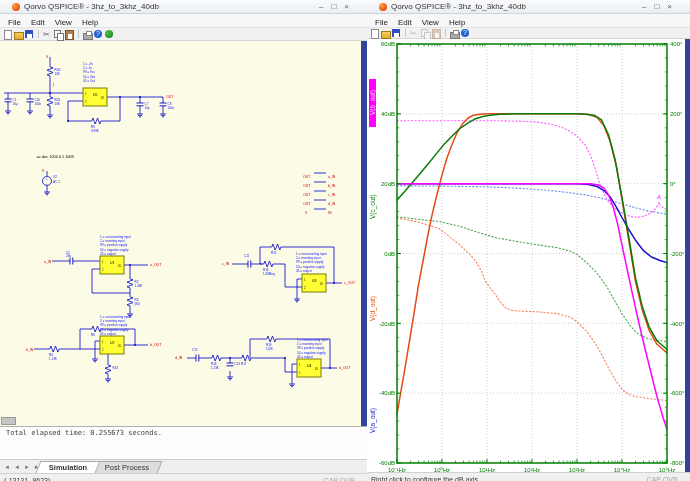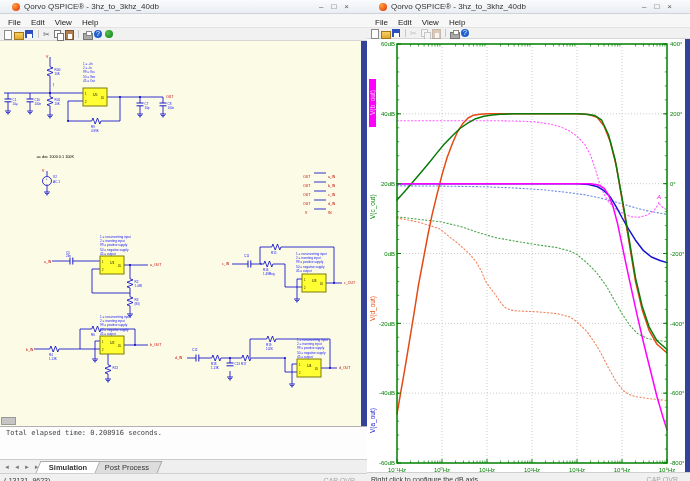--- a/index.html
+++ b/index.html
@@ -393,21 +393,21 @@
           <circle cx="230" cy="317" r="0.9" fill="#0000C8"></circle>
           <circle cx="330" cy="327" r="0.9" fill="#0000C8"></circle>
           <circle cx="334" cy="242" r="0.9" fill="#0000C8"></circle>
           <circle cx="285" cy="317" r="0.9" fill="#0000C8"></circle>
           <circle cx="68" cy="80" r="0.9" fill="#0000C8"></circle>
         </svg>
       <div id="vscroll-left"></div>
       <div id="hscroll-thumb"></div>
     </div>
     <div id="output-win">
-      <div id="output-body">Total elapsed time: 0.208916 seconds.</div>
+      <div id="output-body">Total elapsed time: 0.255673 seconds.</div>
     </div>
     <div id="tabbar">
       <span class="tab-nav">◄</span>
       <span class="tab-nav">◄</span>
       <span class="tab-nav">►</span>
       <span class="tab-nav">►</span>
       <span class="tab active"><span>Simulation</span></span>
       <span class="tab"><span>Post Process</span></span>
     </div>
     <div class="statusbar">

